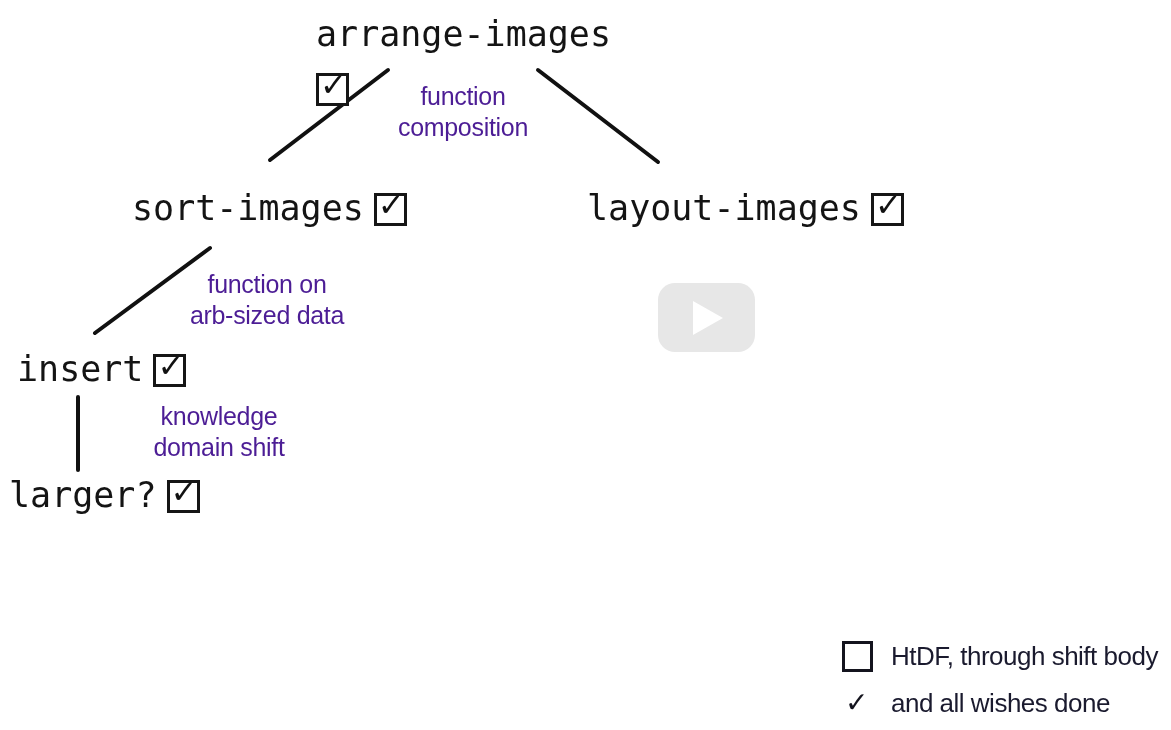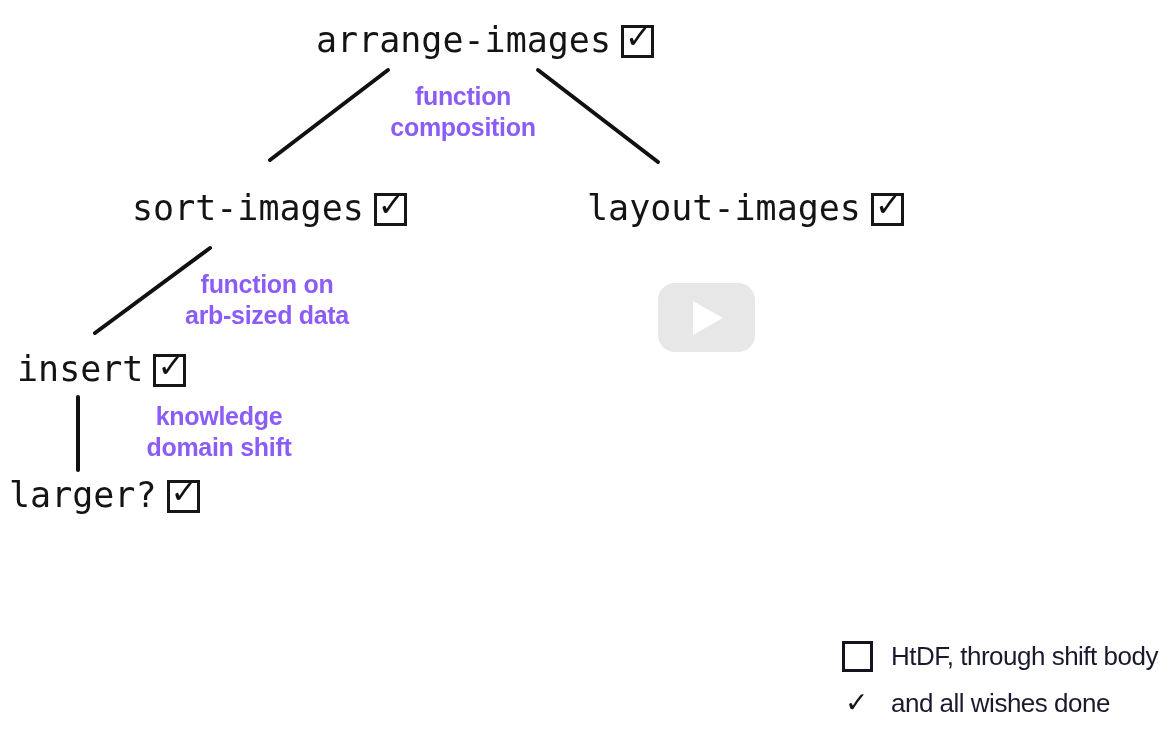--- a/index.html
+++ b/index.html
@@ -17,31 +17,31 @@
   }
   .checkbox{
     margin-top:7px;width:27px;height:27px;border:3px solid #161616;
     position:relative;flex:0 0 auto;background:#fff;
   }
   .checkbox .check{
     position:absolute;left:1px;top:-9px;
     font-family:"DejaVu Sans",sans-serif;font-weight:bold;
     font-size:32px;line-height:36px;color:#111;
   }
-  #node-arrange{left:316px;top:18px;}
+  #node-arrange{left:316px;top:12px;flex-direction:column;}
   #node-sort{left:132px;top:186px;justify-content:flex-end;}
   #node-layout{left:587px;top:186px;}
   #node-insert{left:17px;top:347px;}
   #node-larger{left:9px;top:473px;}
 
   
   .edge-label{
     position:absolute;width:320px;text-align:center;
-    font-family:"Liberation Sans",sans-serif;font-weight:700;
-    font-size:25px;line-height:31px;letter-spacing:-0.3px;color:#8b5cf6;
+    font-family:"Liberation Sans",sans-serif;font-weight:400;
+    font-size:25px;line-height:31px;letter-spacing:-0.3px;color:#4c1d95;
   }
   #label-function-composition{left:303px;top:81px;}
   #label-operate{left:107px;top:269px;}
   #label-knowledge{left:59px;top:401px;}
 
   
   #edges{position:absolute;left:0;top:0;width:1171px;height:730px;pointer-events:none;}
   #edges line{stroke:#111;stroke-width:4;stroke-linecap:round;}
 
   

